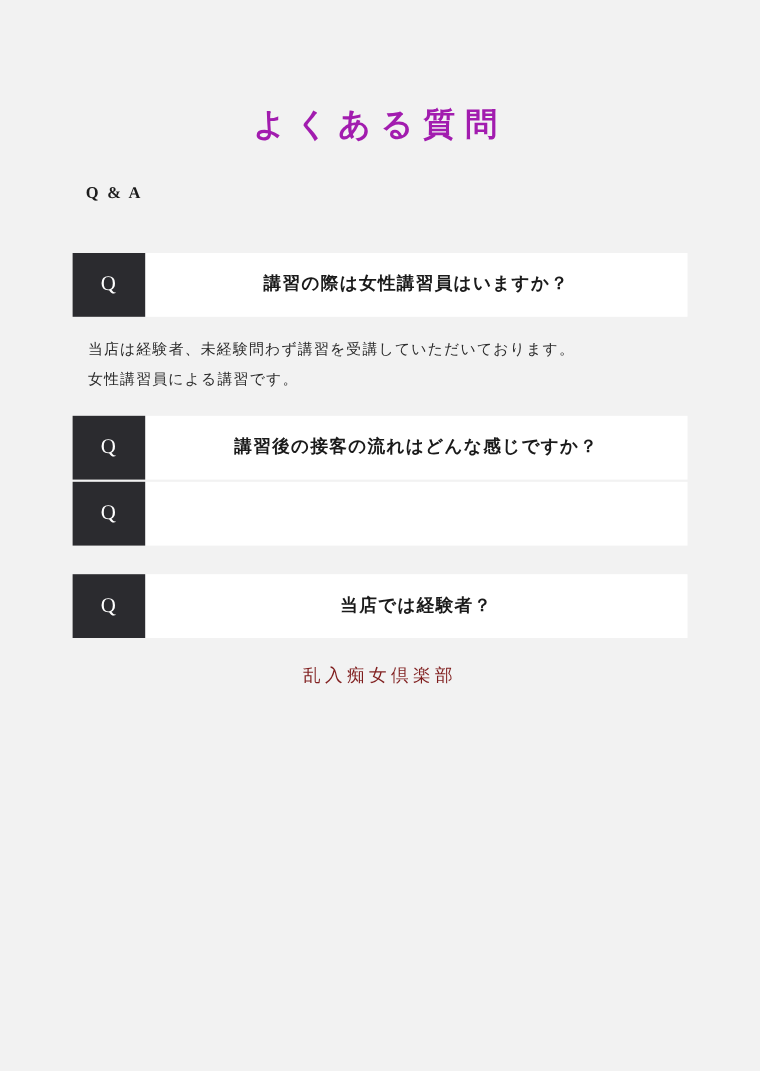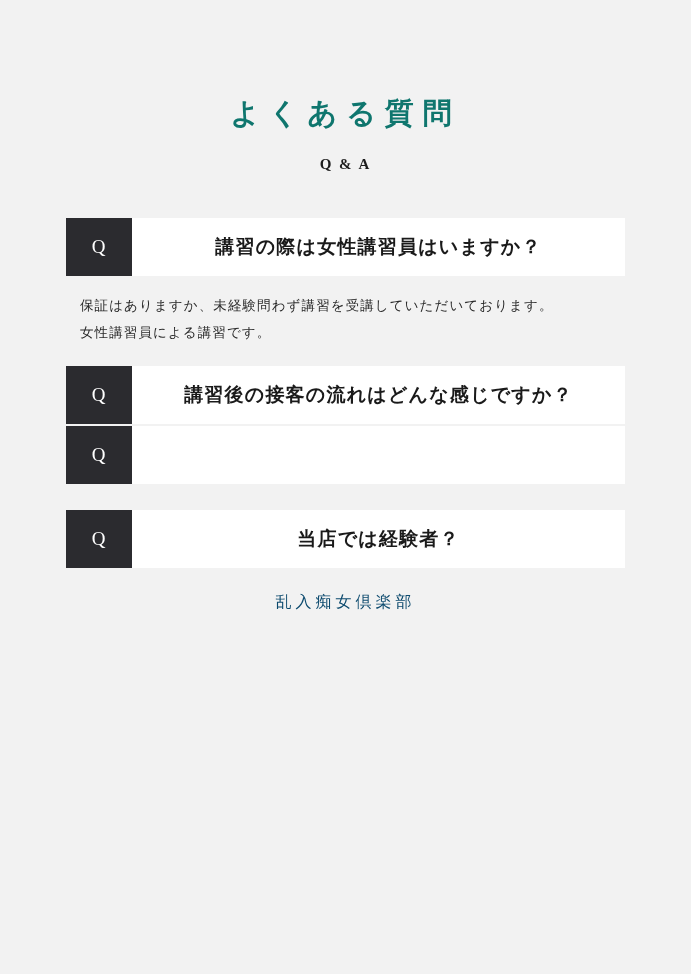--- a/index.html
+++ b/index.html
@@ -20,32 +20,31 @@
     height: 974px;
     box-sizing: border-box;
     padding: 0 66px;
     position: relative;
   }
   .page-title {
     text-align: center;
     font-size: 29px;
     font-weight: 700;
     letter-spacing: 9px;
-    color: #0f766e;
+    color: #a21caf;
     margin: 0;
     padding-top: 94px;
     font-family: "Liberation Serif", serif;
   }
   .page-subtitle {
-    text-align: center;
     font-size: 15px;
     font-weight: 700;
     letter-spacing: 2px;
     color: #1c1c1c;
-    margin: 0;
+    margin: 12px;
     padding-top: 22px;
     font-family: "Liberation Serif", serif;
   }
   .faq-list {
     margin-top: 45px;
   }
   .faq-item {
     margin-bottom: 0;
   }
   .q-bar {
@@ -65,21 +64,21 @@
     justify-content: center;
     font-size: 19px;
     font-family: "Liberation Serif", serif;
     letter-spacing: 1px;
   }
   .q-text {
     flex: 1;
     display: flex;
     align-items: center;
     justify-content: center;
-    font-size: 19px;
+    font-size: 16px;
     font-weight: 700;
     letter-spacing: 1.2px;
     color: #1a1a1a;
     padding: 0 14px;
     text-align: left;
     line-height: 1.4;
   }
   .a-text {
     font-size: 13.5px;
     line-height: 2.0;
@@ -90,41 +89,41 @@
   }
   .a-text.indent {
     padding-left: 18px;
   }
   .spacer-sm { height: 2px; }
   .spacer-md { height: 26px; }
   .footer-brand {
     text-align: center;
     font-size: 16px;
     letter-spacing: 4px;
-    color: #0c4a6e;
+    color: #7f1d1d;
     font-family: "Liberation Serif", serif;
     padding-top: 24px;
   }
 </style>
 </head>
 <body>
 
 <div class="page">
 
   <h1 class="page-title">よくある質問</h1>
   <div class="page-subtitle">Q &amp; A</div>
 
   <div class="faq-list">
 
     <div class="faq-item">
       <div class="q-bar">
         <div class="q-badge">Q</div>
         <div class="q-text">講習の際は女性講習員はいますか？</div>
       </div>
-      <div class="a-text">保証はありますか、未経験問わず講習を受講していただいております。
+      <div class="a-text">当店は経験者、未経験問わず講習を受講していただいております。
 女性講習員による講習です。</div>
     </div>
 
     <div class="spacer-sm"></div>
 
     <div class="faq-item">
       <div class="q-bar">
         <div class="q-badge">Q</div>
         <div class="q-text">講習後の接客の流れはどんな感じですか？</div>
       </div>

